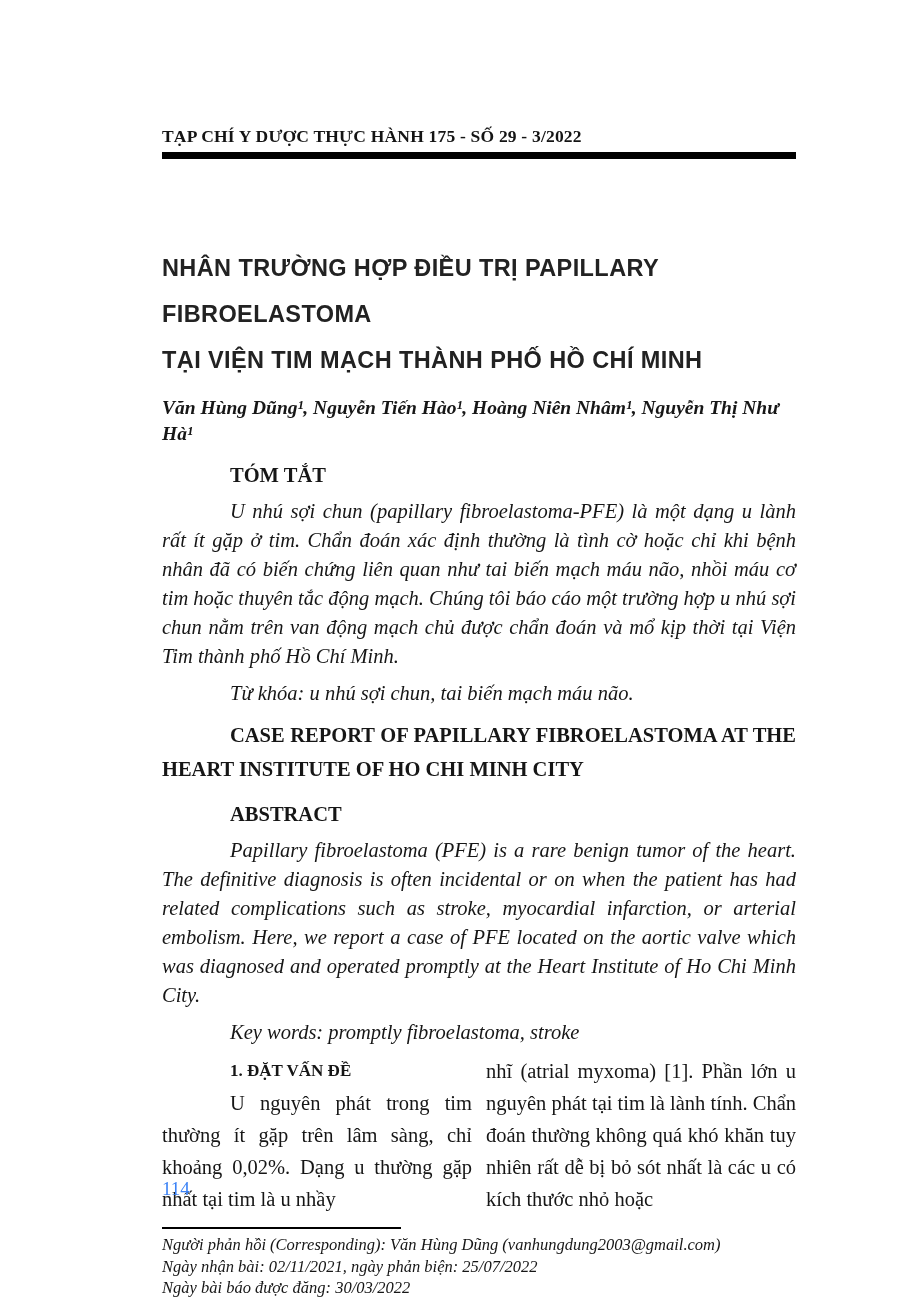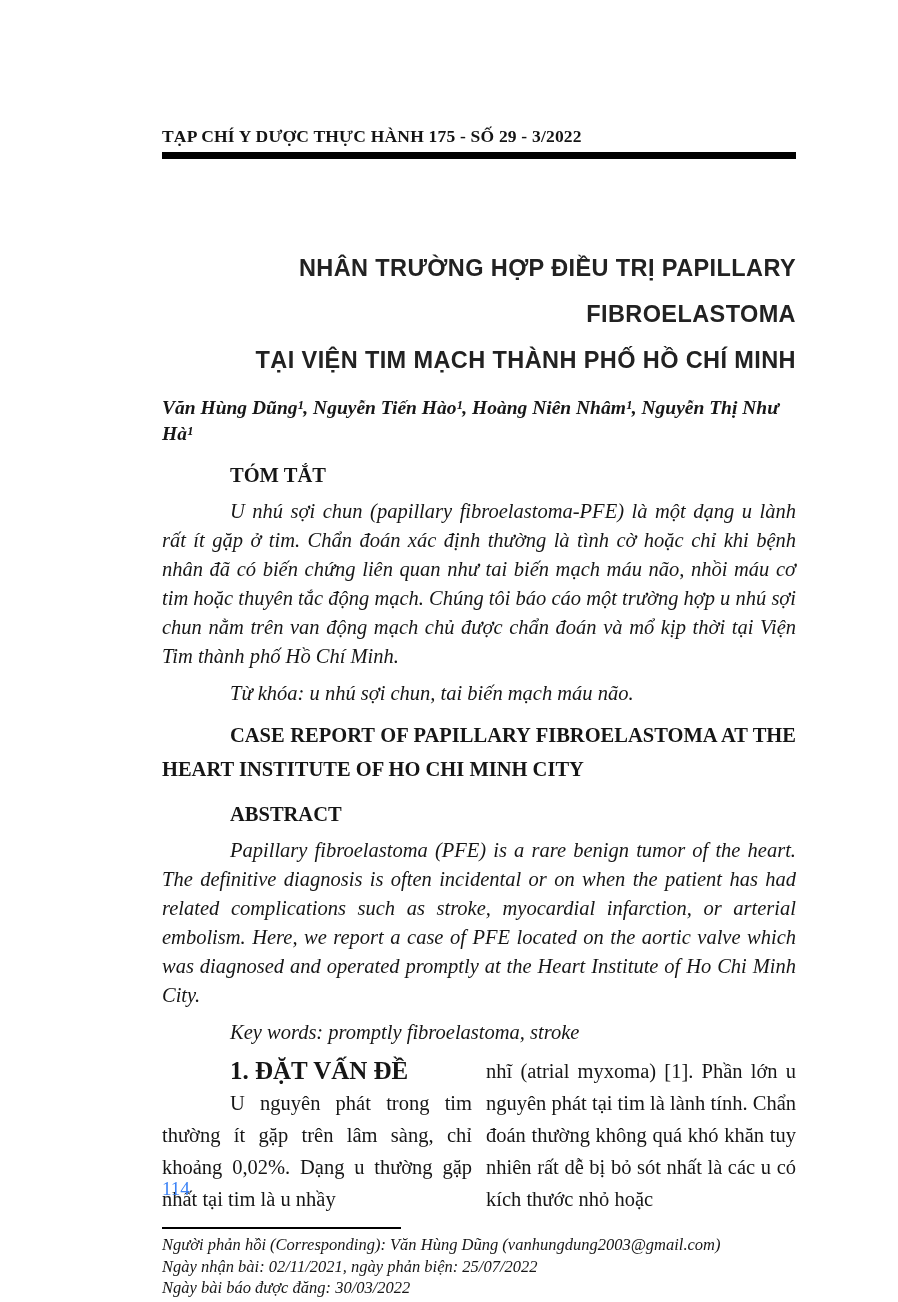--- a/index.html
+++ b/index.html
@@ -26,21 +26,21 @@
     color: #141414;
   }
   .header-rule {
     margin-top: 5px;
     height: 7px;
     background: #000000;
   }
   
   .article-title {
     margin-top: 86px;
-    text-align: right;
+    text-align: left;
     font-family: "Liberation Sans", sans-serif;
     font-weight: 700;
     font-size: 23.5px;
     line-height: 46px;
     letter-spacing: 0.4px;
     color: #222222;
   }
   
   .authors-line {
     margin-top: 12px;
@@ -76,21 +76,21 @@
   }
   
   .columns {
     margin-top: 8px;
     display: flex;
     gap: 14px;
   }
   .col { flex: 1 1 0; }
   .col-head {
     font-weight: 700;
-    font-size: 25px;
+    font-size: 17px;
     line-height: 32px;
     text-indent: 68px;
   }
   .col-para {
     font-size: 20.5px;
     line-height: 32px;
     text-align: justify;
   }
   .col-para.indent-first { text-indent: 68px; }
   

